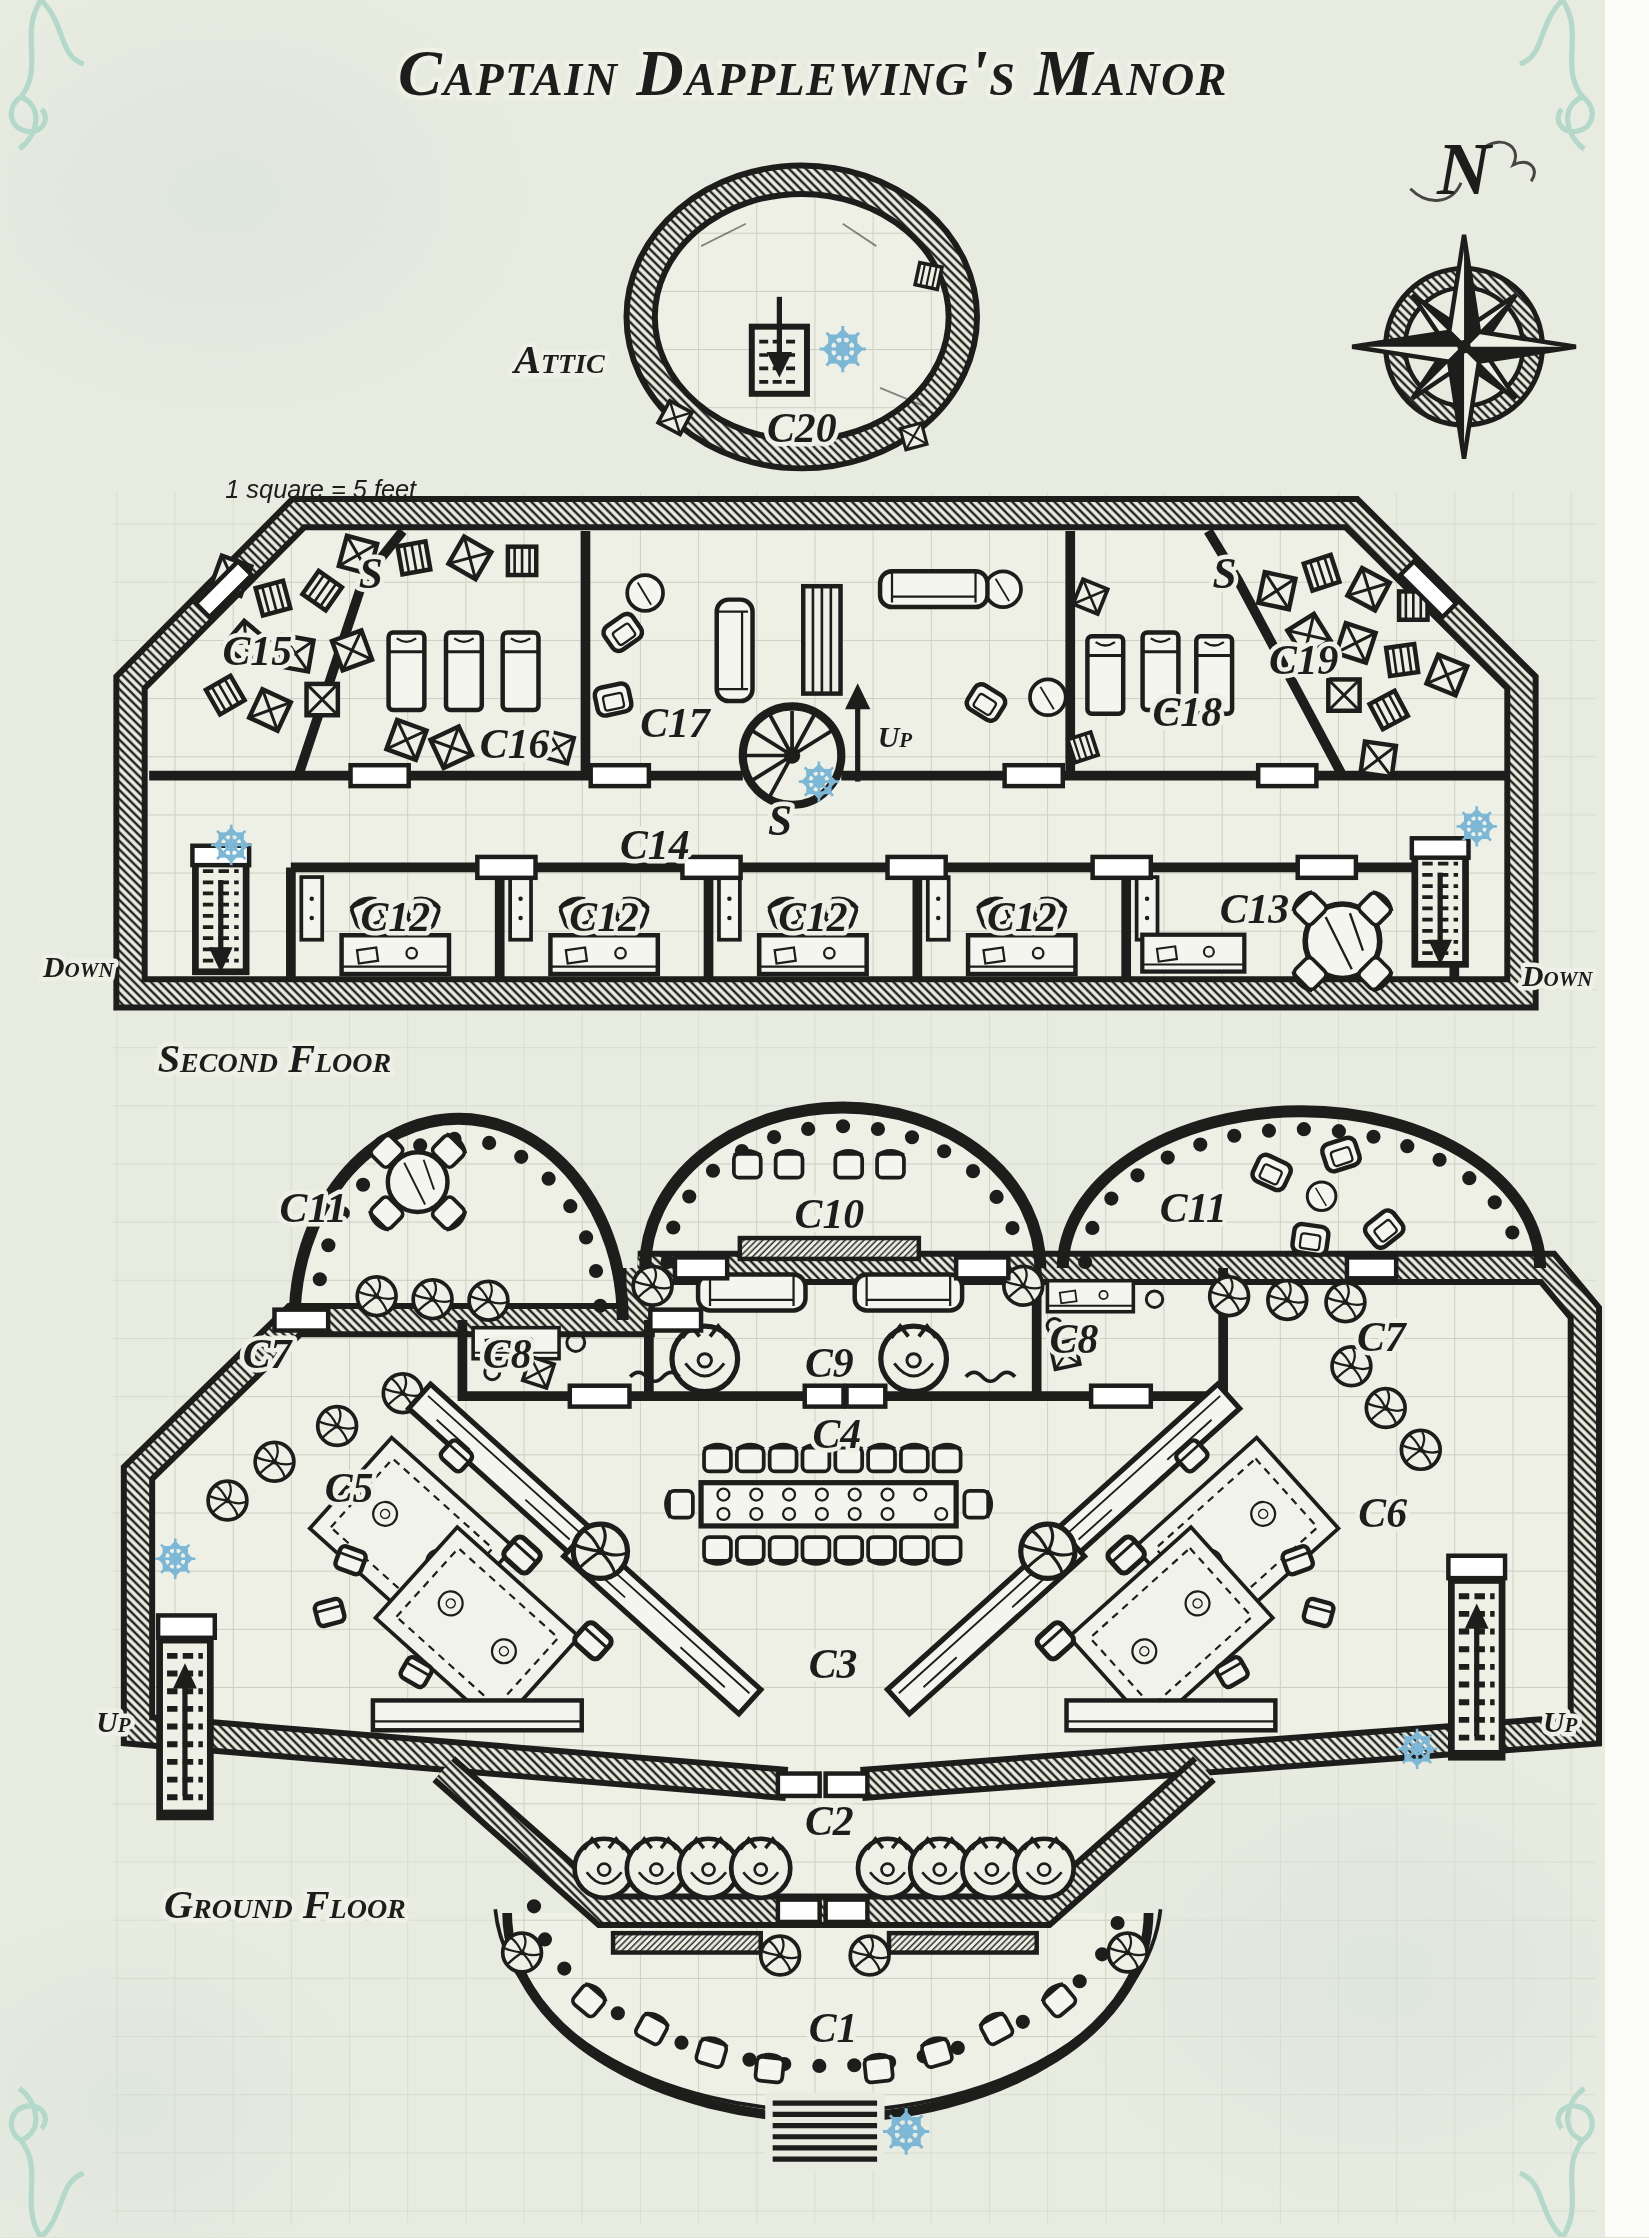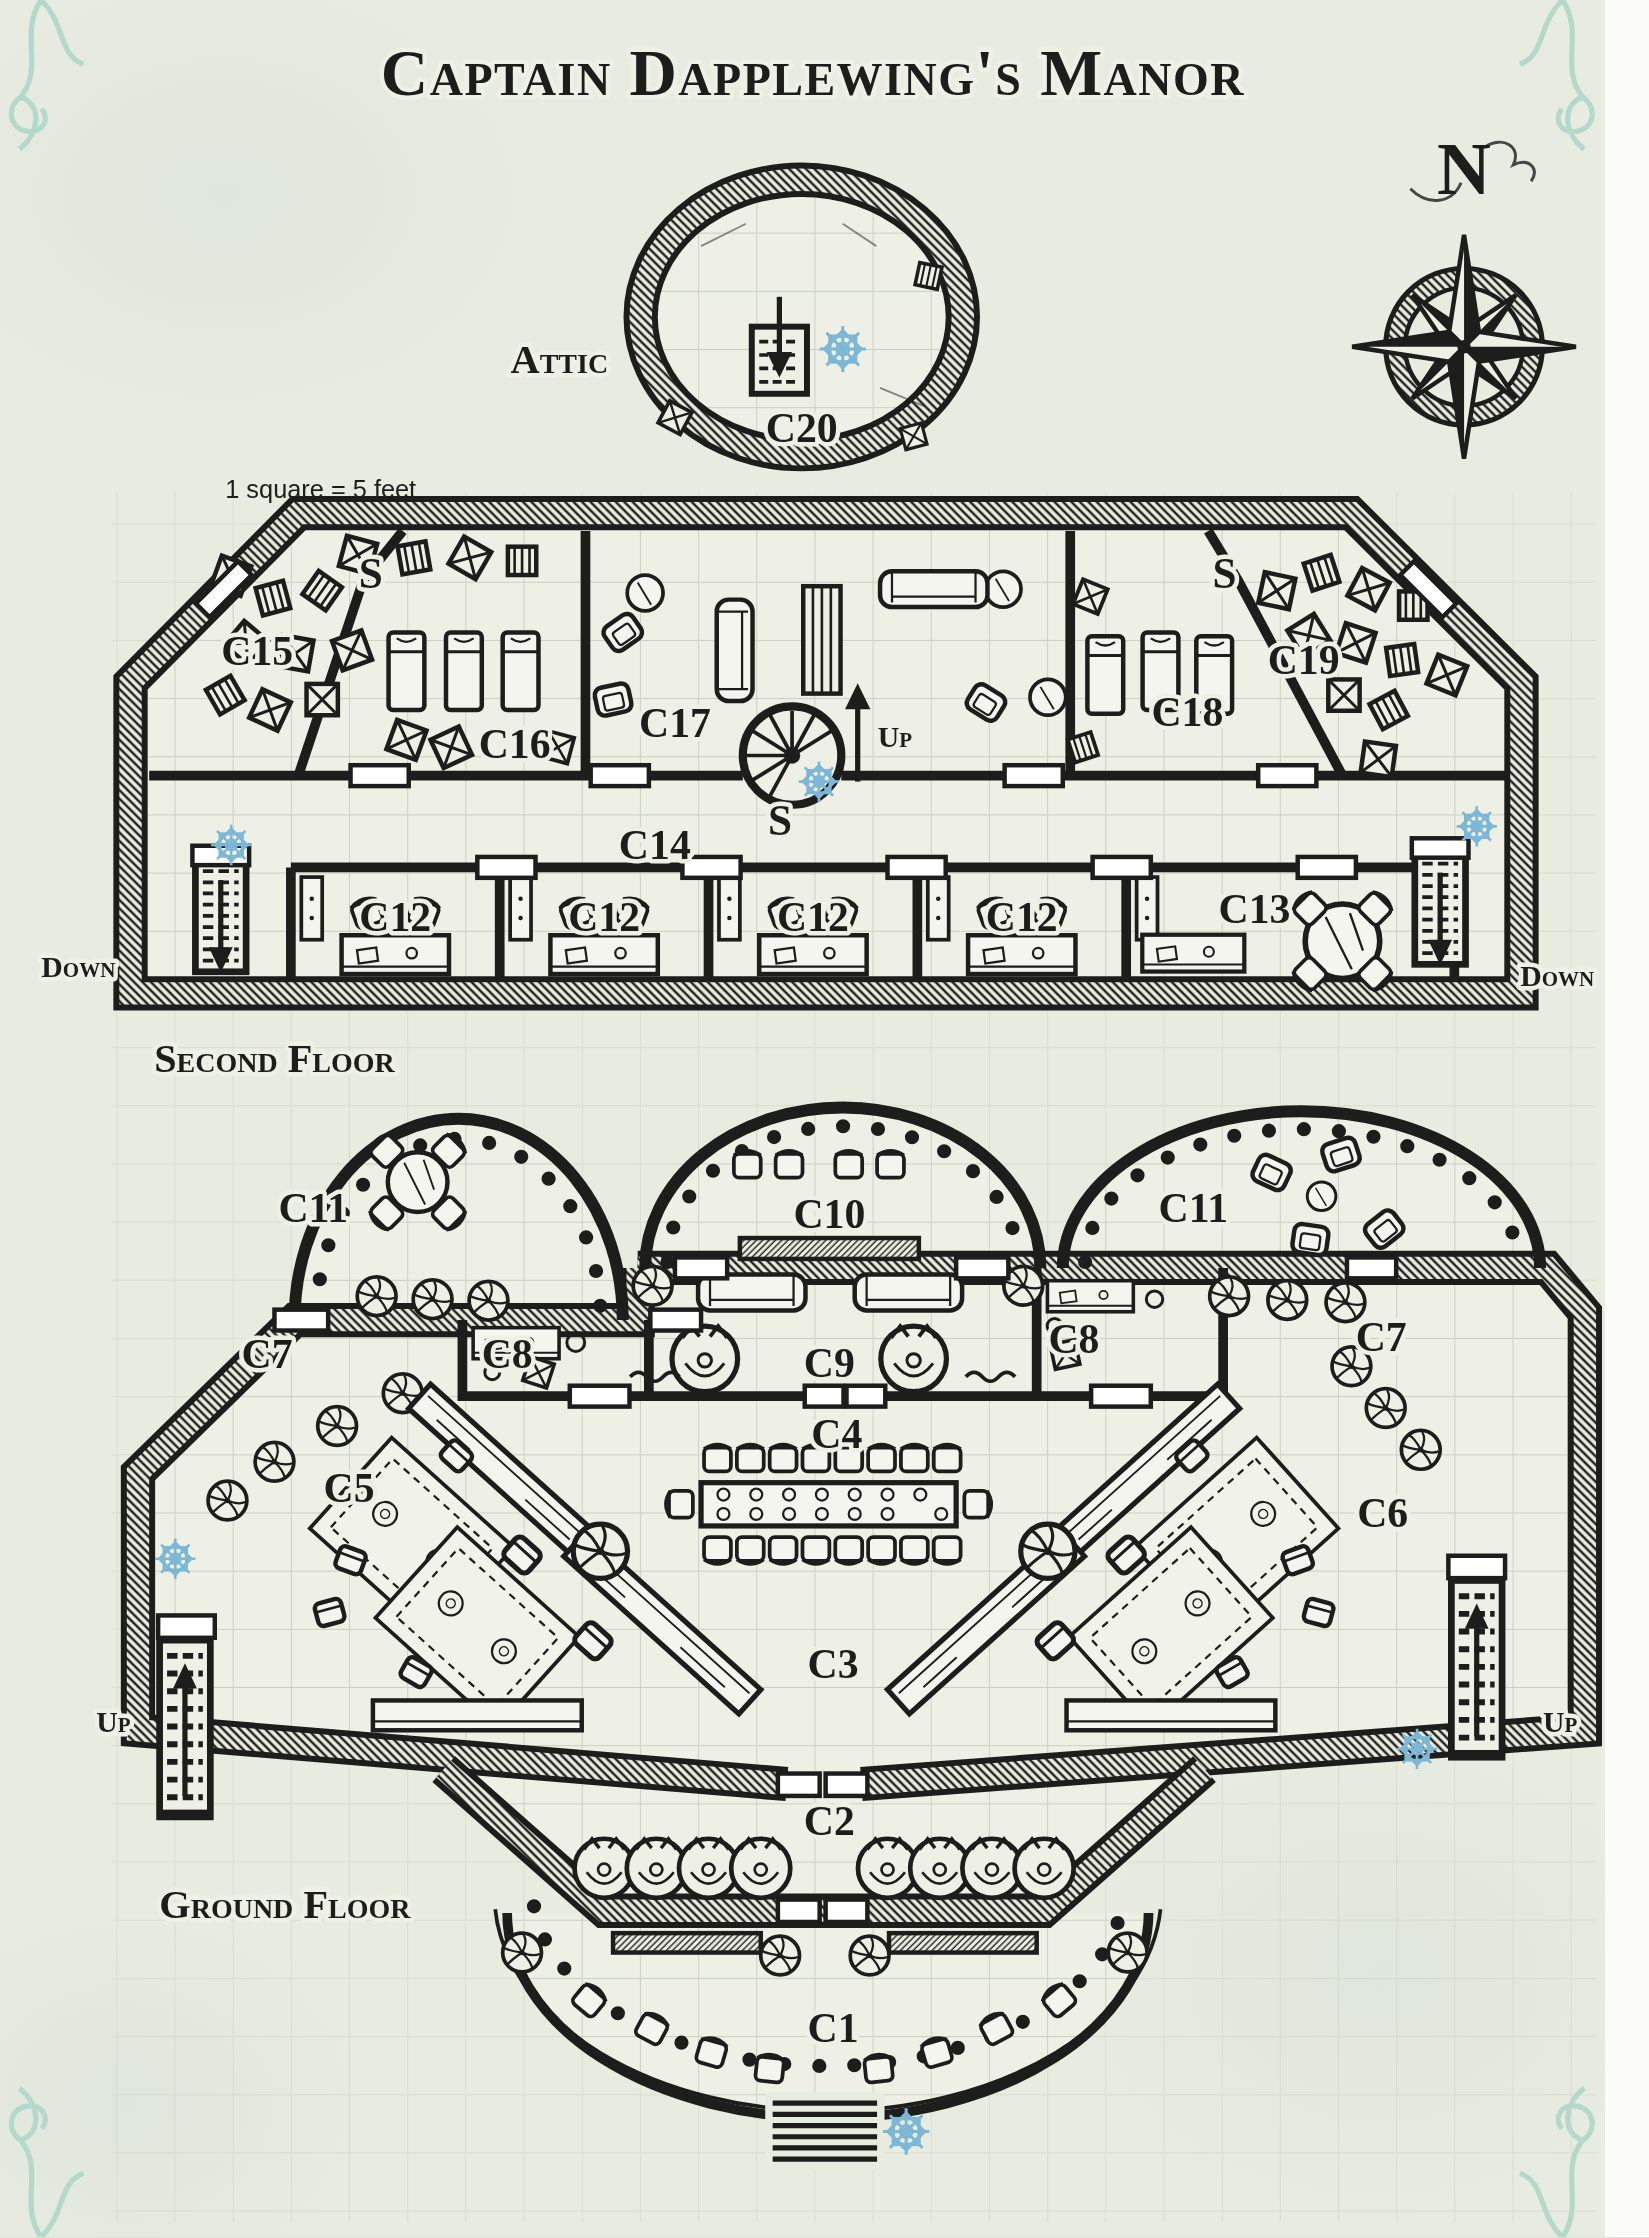--- a/index.html
+++ b/index.html
@@ -1,16 +1,16 @@
 <!DOCTYPE html>
 <html style="font-size:12px"><head>
 <meta charset="utf-8">
 <style>
   html,body{margin:0;padding:0;background:#dfe3d8;}
-  .page{width:100%;max-width:1650px;margin:0 auto;}
+  .page{width:100%;max-width:1650px;margin:0 auto;font-style:italic;}
   svg{display:block;width:100%;height:auto;background:#e8ebe0;}
   text{font-family:"Liberation Serif",serif;font-weight:700;fill:#1d1d1b;}
   .halo{paint-order:stroke;stroke:#eef0e6;stroke-width:12px;stroke-linejoin:round;}
   .sc{font-variant:small-caps;}
   .t-title{font-size:88px;letter-spacing:2px;text-anchor:middle;}
   .t-floor{font-size:54px;text-anchor:middle;}
   .t-room{font-size:56px;text-anchor:middle;}
   .t-s{font-size:58px;text-anchor:middle;}
   .t-ud{font-size:40px;text-anchor:middle;}
   .t-scale{font-family:"Liberation Sans",sans-serif;font-weight:400;font-size:34px;text-anchor:start;}

